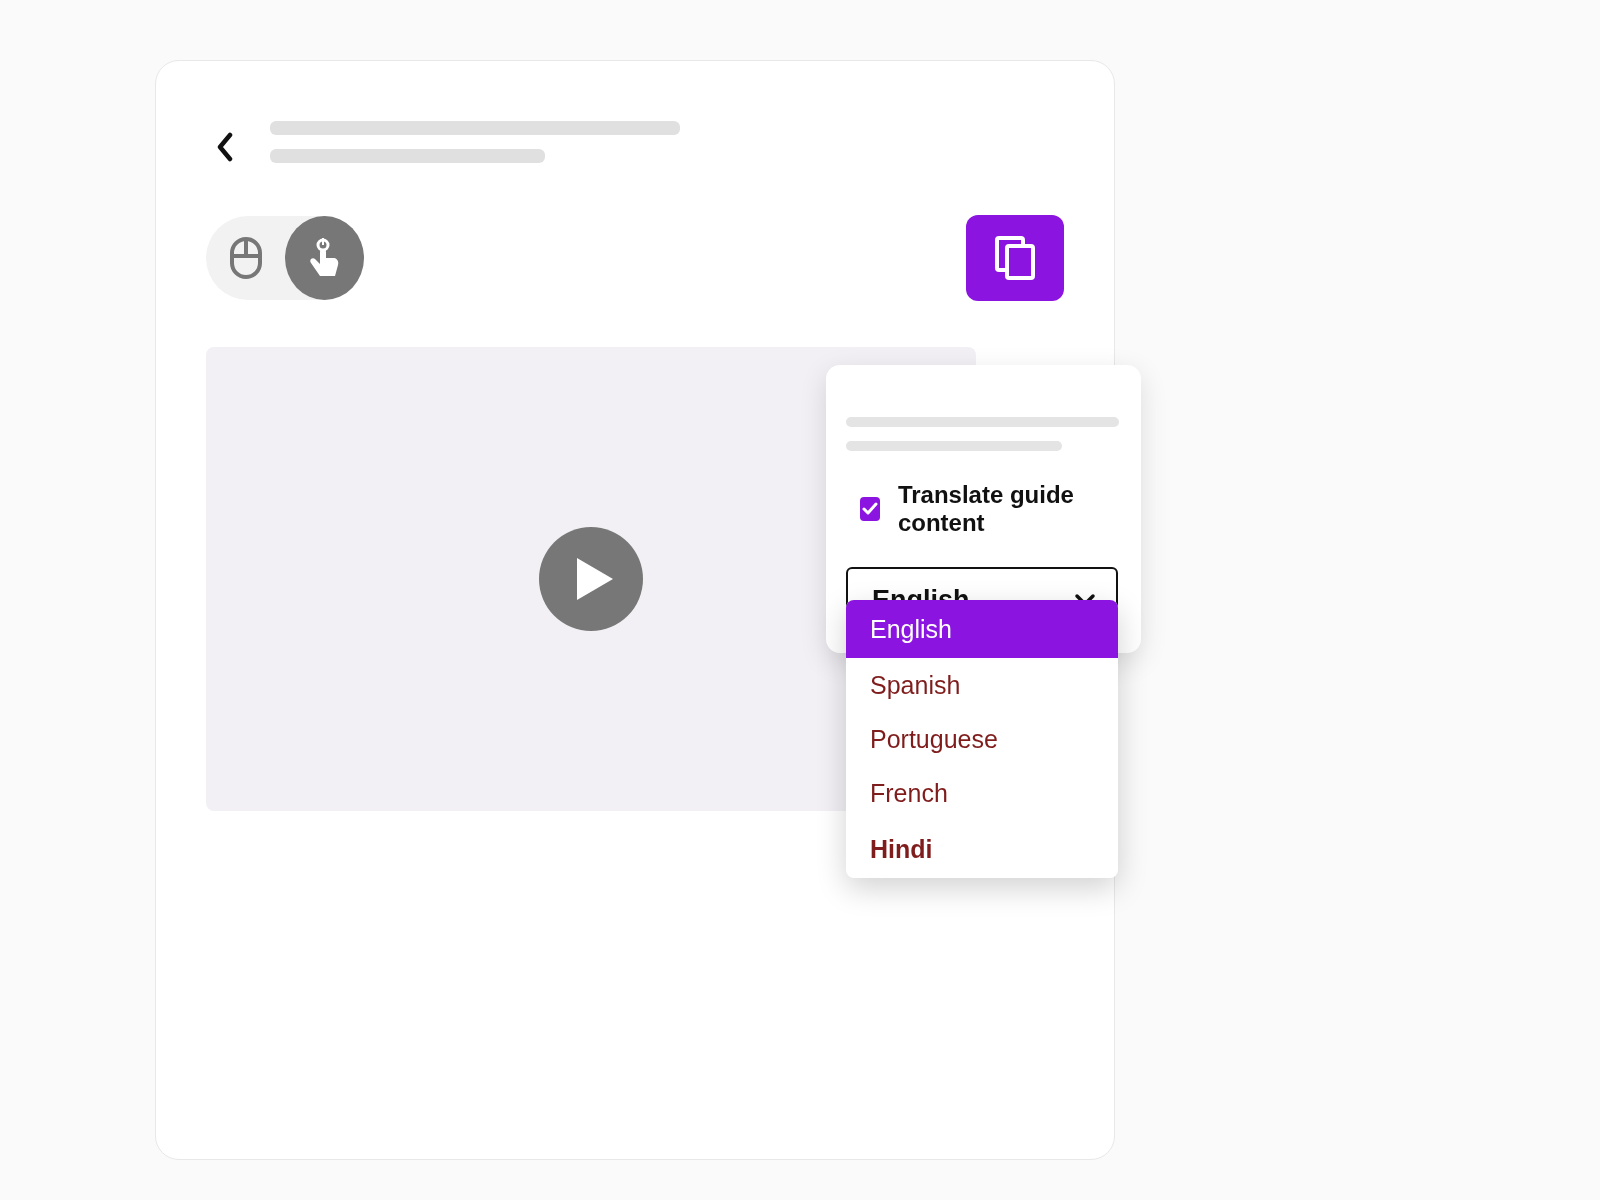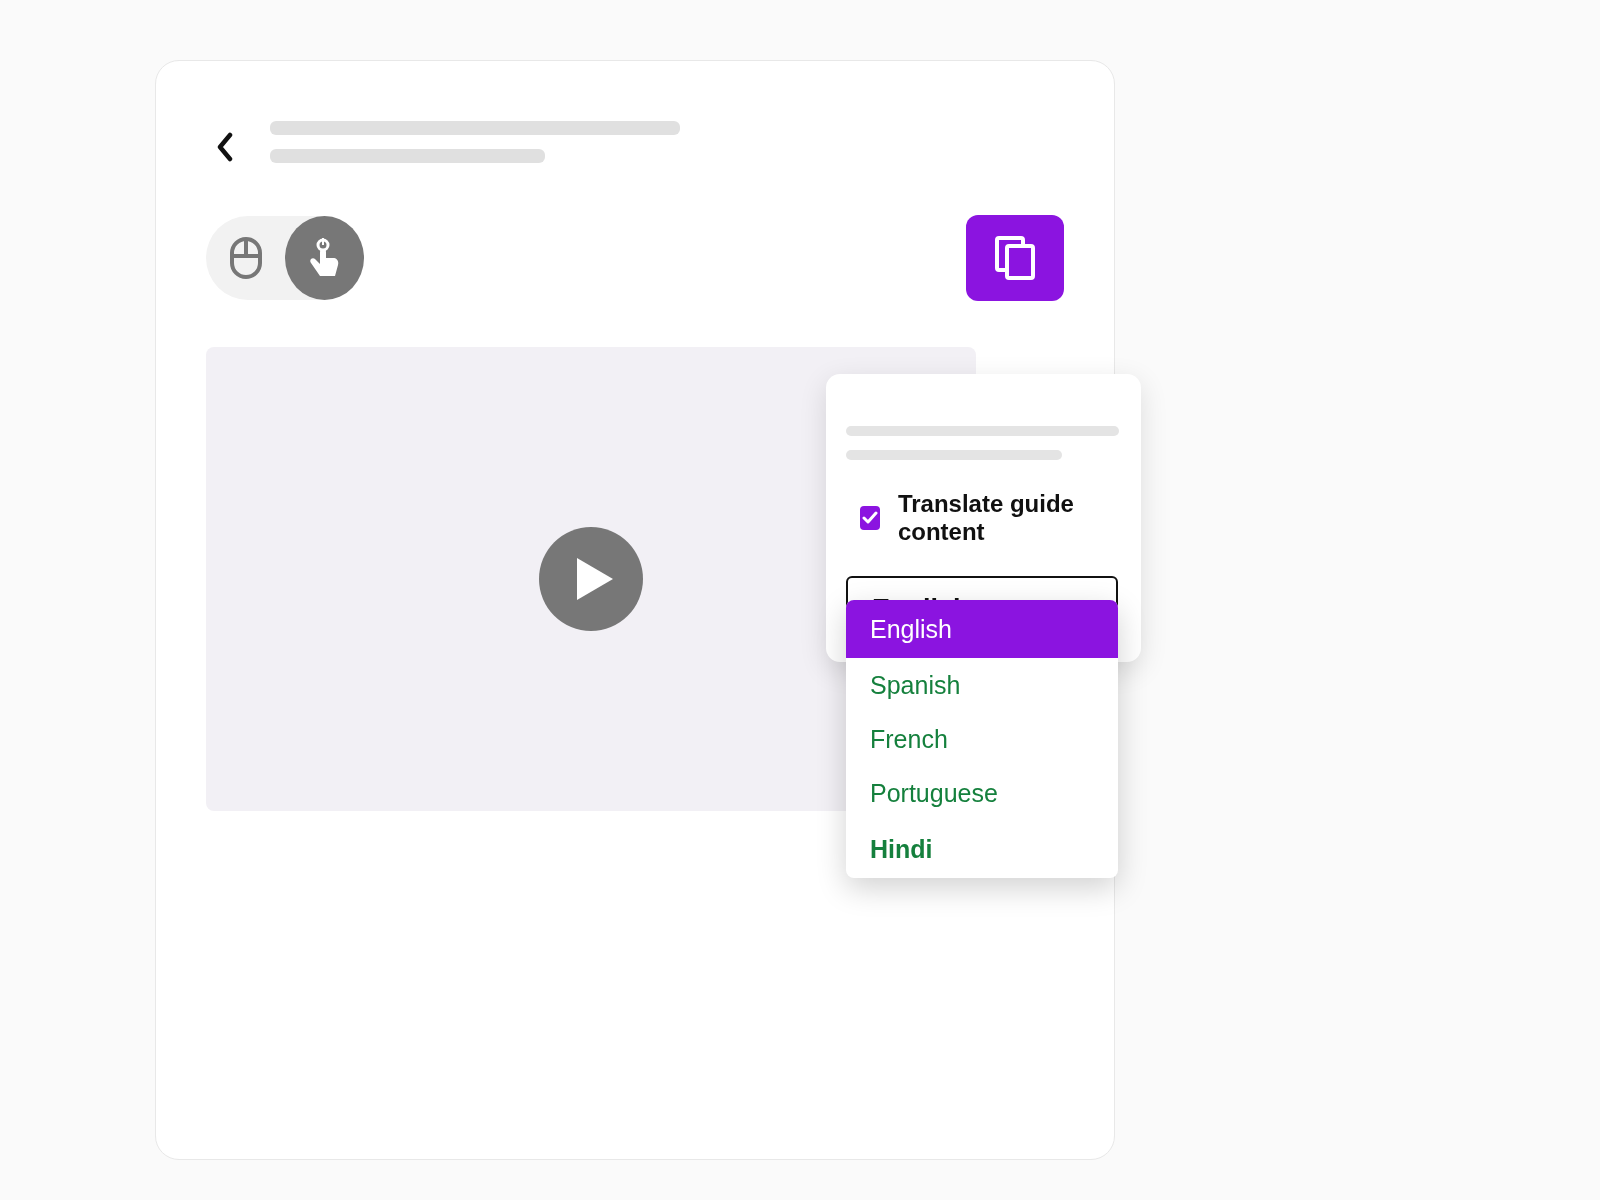--- a/index.html
+++ b/index.html
@@ -100,21 +100,21 @@
     border-radius: 50%;
     display: flex;
     align-items: center;
     justify-content: center;
   }
   .play-circle svg { margin-left: 8px; }
 
   
   .popover {
     position: absolute;
-    top: 313px;
+    top: 304px;
     left: 670px;
     width: 315px;
     background: #ffffff;
     border-radius: 14px;
     box-shadow: 0 8px 28px rgba(0,0,0,0.12);
     padding: 52px 20px 20px 20px;
   }
   .popover .pskel {
     background: #e4e4e4;
     border-radius: 5px;
@@ -168,21 +168,21 @@
     border-radius: 8px;
     box-shadow: 0 10px 30px rgba(0,0,0,0.18);
     overflow: hidden;
   }
   .dropdown .option {
     height: 54px;
     display: flex;
     align-items: center;
     padding-left: 24px;
     font-size: 25px;
-    color: #15803d;
+    color: #7f1d1d;
     cursor: pointer;
   }
   .dropdown .option:first-child { height: 58px; }
   .dropdown .option:last-child { height: 58px; font-weight: bold; }
   .dropdown .option.selected {
     background: #8b14e0;
     color: #ffffff;
   }
 </style>
 </head>
@@ -250,18 +250,18 @@
       <span>English</span>
       <svg width="22" height="14" viewBox="0 0 22 14">
         <polyline points="3,3 11,11 19,3" fill="none" stroke="#111" stroke-width="3.5" stroke-linecap="round" stroke-linejoin="round"></polyline>
       </svg>
     </div>
   </div>
 
   <div class="dropdown">
     <div class="option selected">English</div>
     <div class="option">Spanish</div>
+    <div class="option">Portuguese</div>
     <div class="option">French</div>
-    <div class="option">Portuguese</div>
     <div class="option">Hindi</div>
   </div>
 
 </div>
 
 </body></html>

